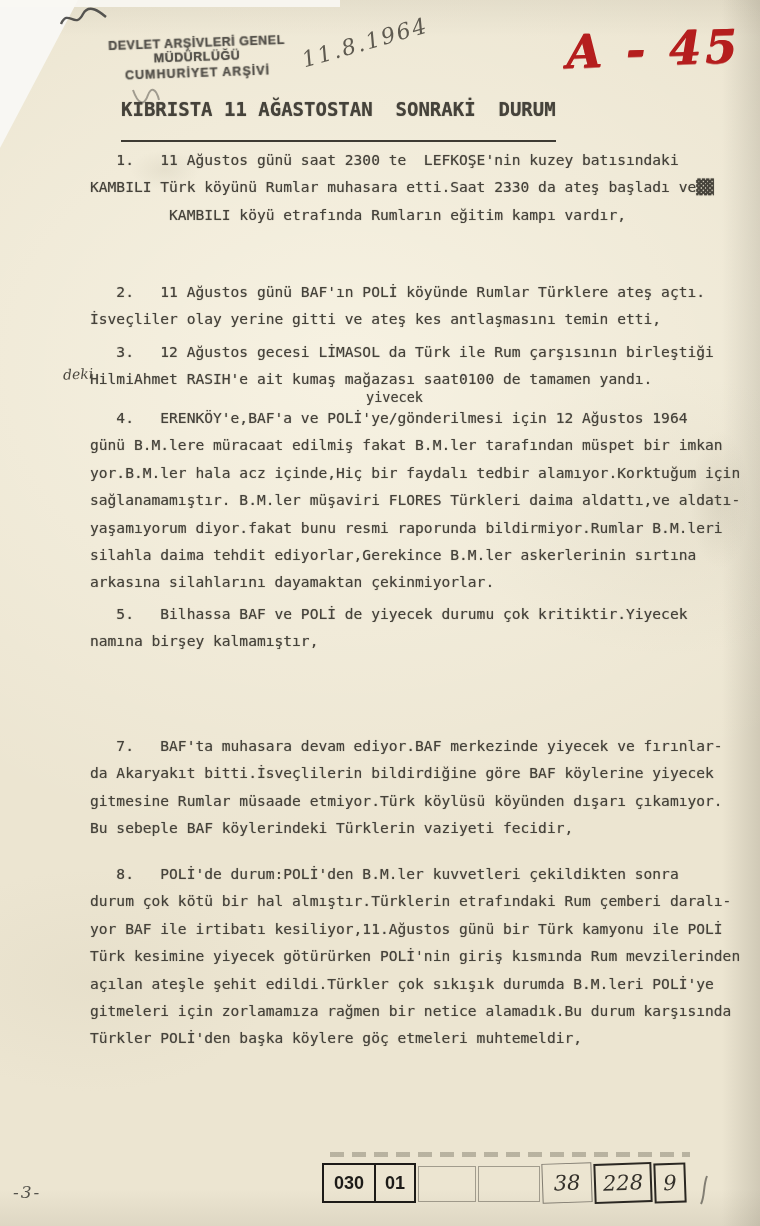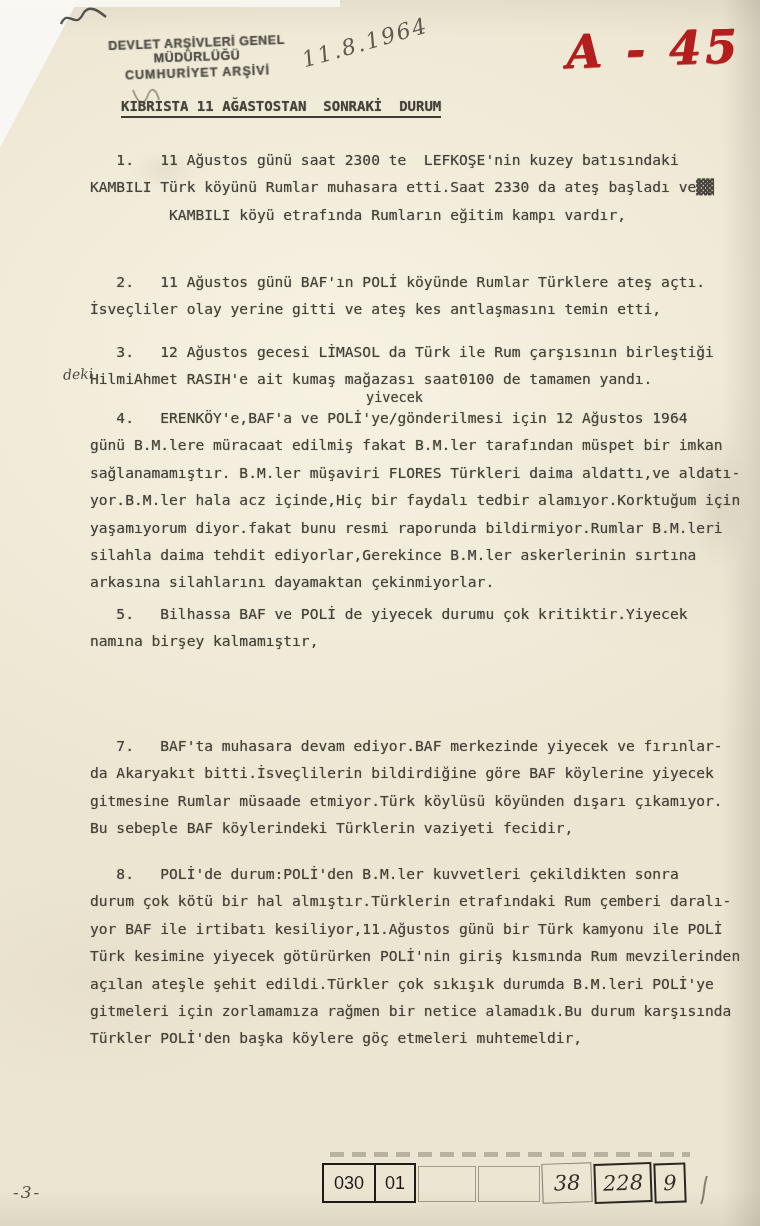--- a/index.html
+++ b/index.html
@@ -43,43 +43,43 @@
   .red-code {
     position:absolute; left:566px; top:22px;
     font-family:"DejaVu Serif", serif; font-style:italic; font-weight:bold;
     font-size:46px; color:#b51e1e; letter-spacing:4px;
     transform:rotate(-2deg);
     text-shadow:1px 0 0 #b51e1e, 0 1px 0 rgba(181,30,30,.6);
   }
 
   .doc-title {
     position:absolute; left:121px; top:98px;
-    font-size:14px; font-weight:bold; white-space:pre;
-    border-bottom:2px solid #3e3b33; padding-bottom:2px;
+    font-size:19px; font-weight:bold; white-space:pre;
+    border-bottom:2px solid #3e3b33; padding-bottom:20px;
     text-shadow:0 0 1px rgba(62,59,51,.6);
   }
 
   .para { position:absolute; left:90px; width:665px; }
   .tline {
     white-space:pre; font-size:14.6px; line-height:27.4px; height:27.4px;
     text-shadow:0 0 1px rgba(64,61,52,.55);
   }
 
   .margin-note { position:absolute; left:63px; top:366px; font-size:14px; transform:rotate(-3deg); color:#4a473e; }
   .insert-note {
     position:absolute; left:366px; top:389px;
     font-family:"DejaVu Sans Mono", monospace; font-size:13.5px; color:#45423a;
     text-shadow:0 0 1px rgba(64,61,52,.5);
   }
 
   .footer-row { position:absolute; left:322px; top:1163px; display:flex; align-items:stretch; height:40px; }
   .fcell { display:flex; align-items:center; justify-content:center; }
   .fcell.printed {
     border:2.5px solid #1d1b18; font-family:"Liberation Sans", sans-serif;
-    font-weight:normal; font-size:18px; color:#1d1b18;
+    font-weight:bold; font-size:18px; color:#1d1b18;
   }
   .fcell.printed + .fcell.printed { border-left:none; }
   .fcell.empty { border:1px solid rgba(70,66,58,.45); transform:translateY(3px); height:36px; margin-left:2px; }
   .fcell.handwritten {
     border:2px solid #2a2722; font-family:"DejaVu Serif", serif; font-style:italic;
     font-size:21px; color:#33302a; transform:rotate(-2deg); margin-left:2px;
   }
   .faint-print {
     position:absolute; left:330px; top:1152px; width:360px; height:5px; opacity:.4;
     background:repeating-linear-gradient(to right, #6b6757 0 14px, rgba(0,0,0,0) 14px 22px);
@@ -119,38 +119,38 @@
   <div class="red-code">A - 45</div>
 
   <div class="doc-title">KIBRISTA 11 AĞASTOSTAN  SONRAKİ  DURUM</div>
 
   <div class="para" style="top:146px">
     <div class="tline">   1.   11 Ağustos günü saat 2300 te  LEFKOŞE'nin kuzey batısındaki</div>
     <div class="tline">KAMBILI Türk köyünü Rumlar muhasara etti.Saat 2330 da ateş başladı ve▓▓</div>
     <div class="tline">         KAMBILI köyü etrafında Rumların eğitim kampı vardır,</div>
   </div>
 
-  <div class="para" style="top:268px">
+  <div class="para" style="top:278px">
     <div class="tline">   2.   11 Ağustos günü BAF'ın POLİ köyünde Rumlar Türklere ateş açtı.</div>
     <div class="tline">İsveçliler olay yerine gitti ve ateş kes antlaşmasını temin etti,</div>
   </div>
 
   <div class="para" style="top:338px">
     <div class="tline">   3.   12 Ağustos gecesi LİMASOL da Türk ile Rum çarşısının birleştiği</div>
     <div class="tline">HilmiAhmet RASIH'e ait kumaş mağazası saat0100 de tamamen yandı.</div>
   </div>
 
   <div class="hand margin-note">deki</div>
   <div class="insert-note">yivecek</div>
 
   <div class="para" style="top:404px">
     <div class="tline">   4.   ERENKÖY'e,BAF'a ve POLİ'ye/gönderilmesi için 12 Ağustos 1964</div>
     <div class="tline">günü B.M.lere müracaat edilmiş fakat B.M.ler tarafından müspet bir imkan</div>
+    <div class="tline">yor.B.M.ler hala acz içinde,Hiç bir faydalı tedbir alamıyor.Korktuğum için</div>
     <div class="tline">sağlanamamıştır. B.M.ler müşaviri FLORES Türkleri daima aldattı,ve aldatı-</div>
-    <div class="tline">yor.B.M.ler hala acz içinde,Hiç bir faydalı tedbir alamıyor.Korktuğum için</div>
     <div class="tline">yaşamıyorum diyor.fakat bunu resmi raporunda bildirmiyor.Rumlar B.M.leri</div>
     <div class="tline">silahla daima tehdit ediyorlar,Gerekince B.M.ler askerlerinin sırtına</div>
     <div class="tline">arkasına silahlarını dayamaktan çekinmiyorlar.</div>
   </div>
 
   <div class="para" style="top:600px">
     <div class="tline">   5.   Bilhassa BAF ve POLİ de yiyecek durumu çok kritiktir.Yiyecek</div>
     <div class="tline">namına birşey kalmamıştır,</div>
   </div>
 

